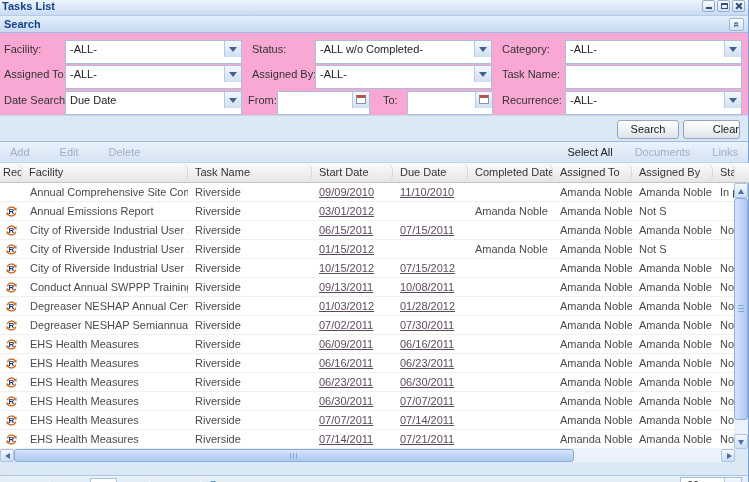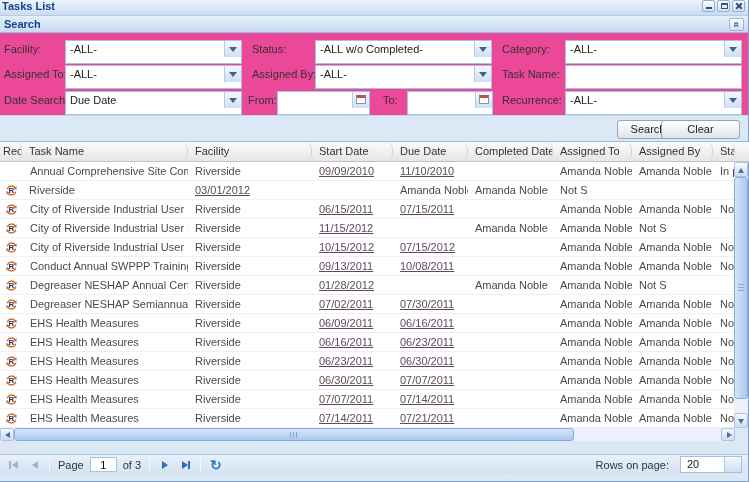--- a/index.html
+++ b/index.html
@@ -17,34 +17,34 @@
   .glyph-close::before, .glyph-close::after { content:""; position:absolute; left:2px; top:4px; width:8px; height:2px; background:#33527e; }
   .glyph-close::before { transform:rotate(45deg); }
   .glyph-close::after { transform:rotate(-45deg); }
 
   
   .search-header { height:17px; background:linear-gradient(#e3f0fc,#c8daf0); border-bottom:1px solid #99bbe8; display:flex; align-items:center; padding:0 4px; }
   .search-header .ptitle { color:#15428b; font-weight:bold; }
   .collapse-btn { margin-left:auto; width:15px; height:13px; background:linear-gradient(#fdfefe,#d3e0f1); border:1px solid #9ab5d9; border-radius:2px; color:#3c5f93; font-weight:bold; display:flex; align-items:center; justify-content:center; }
   .collapse-btn span { display:block; transform:rotate(90deg); font-size:11px; line-height:9px; }
 
-  .form-area { position:relative; height:82px; background:#ec4899; }
+  .form-area { position:relative; height:82px; background:#f9a8d4; }
   .flabel { position:absolute; color:#333; line-height:18px; }
   .combo, .textfield, .datefield { position:absolute; height:24px; background:#fff; border:1px solid #a9c0dd; }
   .combo .val { display:block; line-height:16px; padding-left:4px; color:#222; overflow:hidden; white-space:nowrap; margin-right:17px; }
   .trigger { position:absolute; right:0; top:0; width:17px; height:16px; background:linear-gradient(#f3f8fd,#cfdff2); border-left:1px solid #b5cbe5; }
   .trigger .arr { position:absolute; left:4px; top:6px; width:0; height:0; border:4px solid transparent; border-top:5px solid #44618c; border-bottom:none; }
   .textfield input { width:100%; height:16px; border:none; outline:none; font:11px "Liberation Sans",sans-serif; padding-left:3px; background:transparent; }
   .datefield input { width:calc(100% - 17px); height:16px; border:none; outline:none; font:11px "Liberation Sans",sans-serif; padding-left:3px; background:transparent; }
   .cal { position:absolute; left:3px; top:3px; width:10px; height:9px; background:#fff; border:1px solid #8a94a8; border-top:3px solid #b85450; }
 
   .btn-row { position:relative; height:27px; background:#dbe8f6; border-top:1px solid #c3d7ee; border-bottom:1px solid #99bbe8; }
   .btn { position:absolute; top:4px; height:19px; background:linear-gradient(#ffffff,#dfe4eb); border:1px solid #98a5b6; border-radius:3px; color:#222; text-align:center; line-height:17px; }
   .btn.search { right:69px; width:62px; }
-  .btn.clear { right:8px; width:79px; }
+  .btn.clear { right:8px; width:57px;text-align:right; }
 
   
   .toolbar { height:21px; background:linear-gradient(#ebf2fb,#d5e3f4); border-bottom:1px solid #c2d4ea; display:flex; align-items:center; padding:0 10px; }
   .titem { color:#222; margin-right:30px; }
   .titem.disabled { color:#a2b0c2; }
   .tright { margin-left:auto; display:flex; }
   .tright .titem { margin-right:0; margin-left:22px; }
 
   
   .gcols { display:grid; grid-template-columns:22px 166px 124px 81px 75px 85px 79px 81px 22px; }
@@ -196,25 +196,35 @@
           <span class="arr"></span>
         </span>
     </div>
   </div>
 
   <div class="btn-row">
     <span class="btn search">Search</span>
     <span class="btn clear">Clear</span>
   </div>
 
+  <div class="toolbar">
+    <span class="titem disabled">Add</span>
+    <span class="titem disabled">Edit</span>
+    <span class="titem disabled">Delete</span>
+    <span class="tright">
+      <span class="titem">Select All</span>
+      <span class="titem disabled">Documents</span>
+      <span class="titem disabled">Links</span>
+    </span>
+  </div>
 
   <div class="grid-header">
     <span class="hcell first">Rec</span>
+    <span class="hcell">Facility</span>
     <span class="hcell">Task Name</span>
-    <span class="hcell">Facility</span>
     <span class="hcell">Start Date</span>
     <span class="hcell">Due Date</span>
     <span class="hcell">Completed Date</span>
     <span class="hcell">Assigned To</span>
     <span class="hcell">Assigned By</span>
     <span class="hcell">Status</span>
     <span class="hcell filler"></span>
   </div>
 
   <div class="grid-body">
@@ -241,20 +251,21 @@
         <div class="grow gcols">
     <span class="gcell rec">
       <svg width="13" height="13" viewBox="0 0 13 13">
         <path d="M2.2 5.2 A4.6 4.6 0 0 1 10.6 4.4" fill="none" stroke="#d06a1f" stroke-width="1.3"></path>
         <polygon points="11.6,2.6 11.4,6.2 8.6,4.0" fill="#d06a1f"></polygon>
         <path d="M10.8 7.8 A4.6 4.6 0 0 1 2.4 8.6" fill="none" stroke="#d06a1f" stroke-width="1.3"></path>
         <polygon points="1.4,10.4 1.6,6.8 4.4,9.0" fill="#d06a1f"></polygon>
         <text x="6.5" y="9.4" text-anchor="middle" font-size="8" font-weight="bold" fill="#1f3b73" font-family="Liberation Sans, sans-serif">R</text>
       </svg>
     </span>
+    <span class="gcell task">Annual Emissions Report</span>
     <span class="gcell">Riverside</span>
     <span class="gcell date">03/01/2012</span>
     <span class="gcell date"></span>
     <span class="gcell">Amanda Noble</span>
     <span class="gcell">Amanda Noble</span>
     <span class="gcell">Not S</span>
   </div>
         <div class="grow gcols">
     <span class="gcell rec">
       <svg width="13" height="13" viewBox="0 0 13 13">
@@ -279,21 +290,21 @@
       <svg width="13" height="13" viewBox="0 0 13 13">
         <path d="M2.2 5.2 A4.6 4.6 0 0 1 10.6 4.4" fill="none" stroke="#d06a1f" stroke-width="1.3"></path>
         <polygon points="11.6,2.6 11.4,6.2 8.6,4.0" fill="#d06a1f"></polygon>
         <path d="M10.8 7.8 A4.6 4.6 0 0 1 2.4 8.6" fill="none" stroke="#d06a1f" stroke-width="1.3"></path>
         <polygon points="1.4,10.4 1.6,6.8 4.4,9.0" fill="#d06a1f"></polygon>
         <text x="6.5" y="9.4" text-anchor="middle" font-size="8" font-weight="bold" fill="#1f3b73" font-family="Liberation Sans, sans-serif">R</text>
       </svg>
     </span>
     <span class="gcell task">City of Riverside Industrial User Semi...</span>
     <span class="gcell">Riverside</span>
-    <span class="gcell date">11/15/2012</span>
+    <span class="gcell date">01/15/2012</span>
     <span class="gcell date"></span>
     <span class="gcell">Amanda Noble</span>
     <span class="gcell">Amanda Noble</span>
     <span class="gcell">Not S</span>
   </div>
         <div class="grow gcols">
     <span class="gcell rec">
       <svg width="13" height="13" viewBox="0 0 13 13">
         <path d="M2.2 5.2 A4.6 4.6 0 0 1 10.6 4.4" fill="none" stroke="#d06a1f" stroke-width="1.3"></path>
         <polygon points="11.6,2.6 11.4,6.2 8.6,4.0" fill="#d06a1f"></polygon>
@@ -335,20 +346,21 @@
       <svg width="13" height="13" viewBox="0 0 13 13">
         <path d="M2.2 5.2 A4.6 4.6 0 0 1 10.6 4.4" fill="none" stroke="#d06a1f" stroke-width="1.3"></path>
         <polygon points="11.6,2.6 11.4,6.2 8.6,4.0" fill="#d06a1f"></polygon>
         <path d="M10.8 7.8 A4.6 4.6 0 0 1 2.4 8.6" fill="none" stroke="#d06a1f" stroke-width="1.3"></path>
         <polygon points="1.4,10.4 1.6,6.8 4.4,9.0" fill="#d06a1f"></polygon>
         <text x="6.5" y="9.4" text-anchor="middle" font-size="8" font-weight="bold" fill="#1f3b73" font-family="Liberation Sans, sans-serif">R</text>
       </svg>
     </span>
     <span class="gcell task">Degreaser NESHAP Annual Certificat...</span>
     <span class="gcell">Riverside</span>
+    <span class="gcell date">01/03/2012</span>
     <span class="gcell date">01/28/2012</span>
     <span class="gcell date"></span>
     <span class="gcell">Amanda Noble</span>
     <span class="gcell">Amanda Noble</span>
     <span class="gcell">Not S</span>
   </div>
         <div class="grow gcols">
     <span class="gcell rec">
       <svg width="13" height="13" viewBox="0 0 13 13">
         <path d="M2.2 5.2 A4.6 4.6 0 0 1 10.6 4.4" fill="none" stroke="#d06a1f" stroke-width="1.3"></path>

